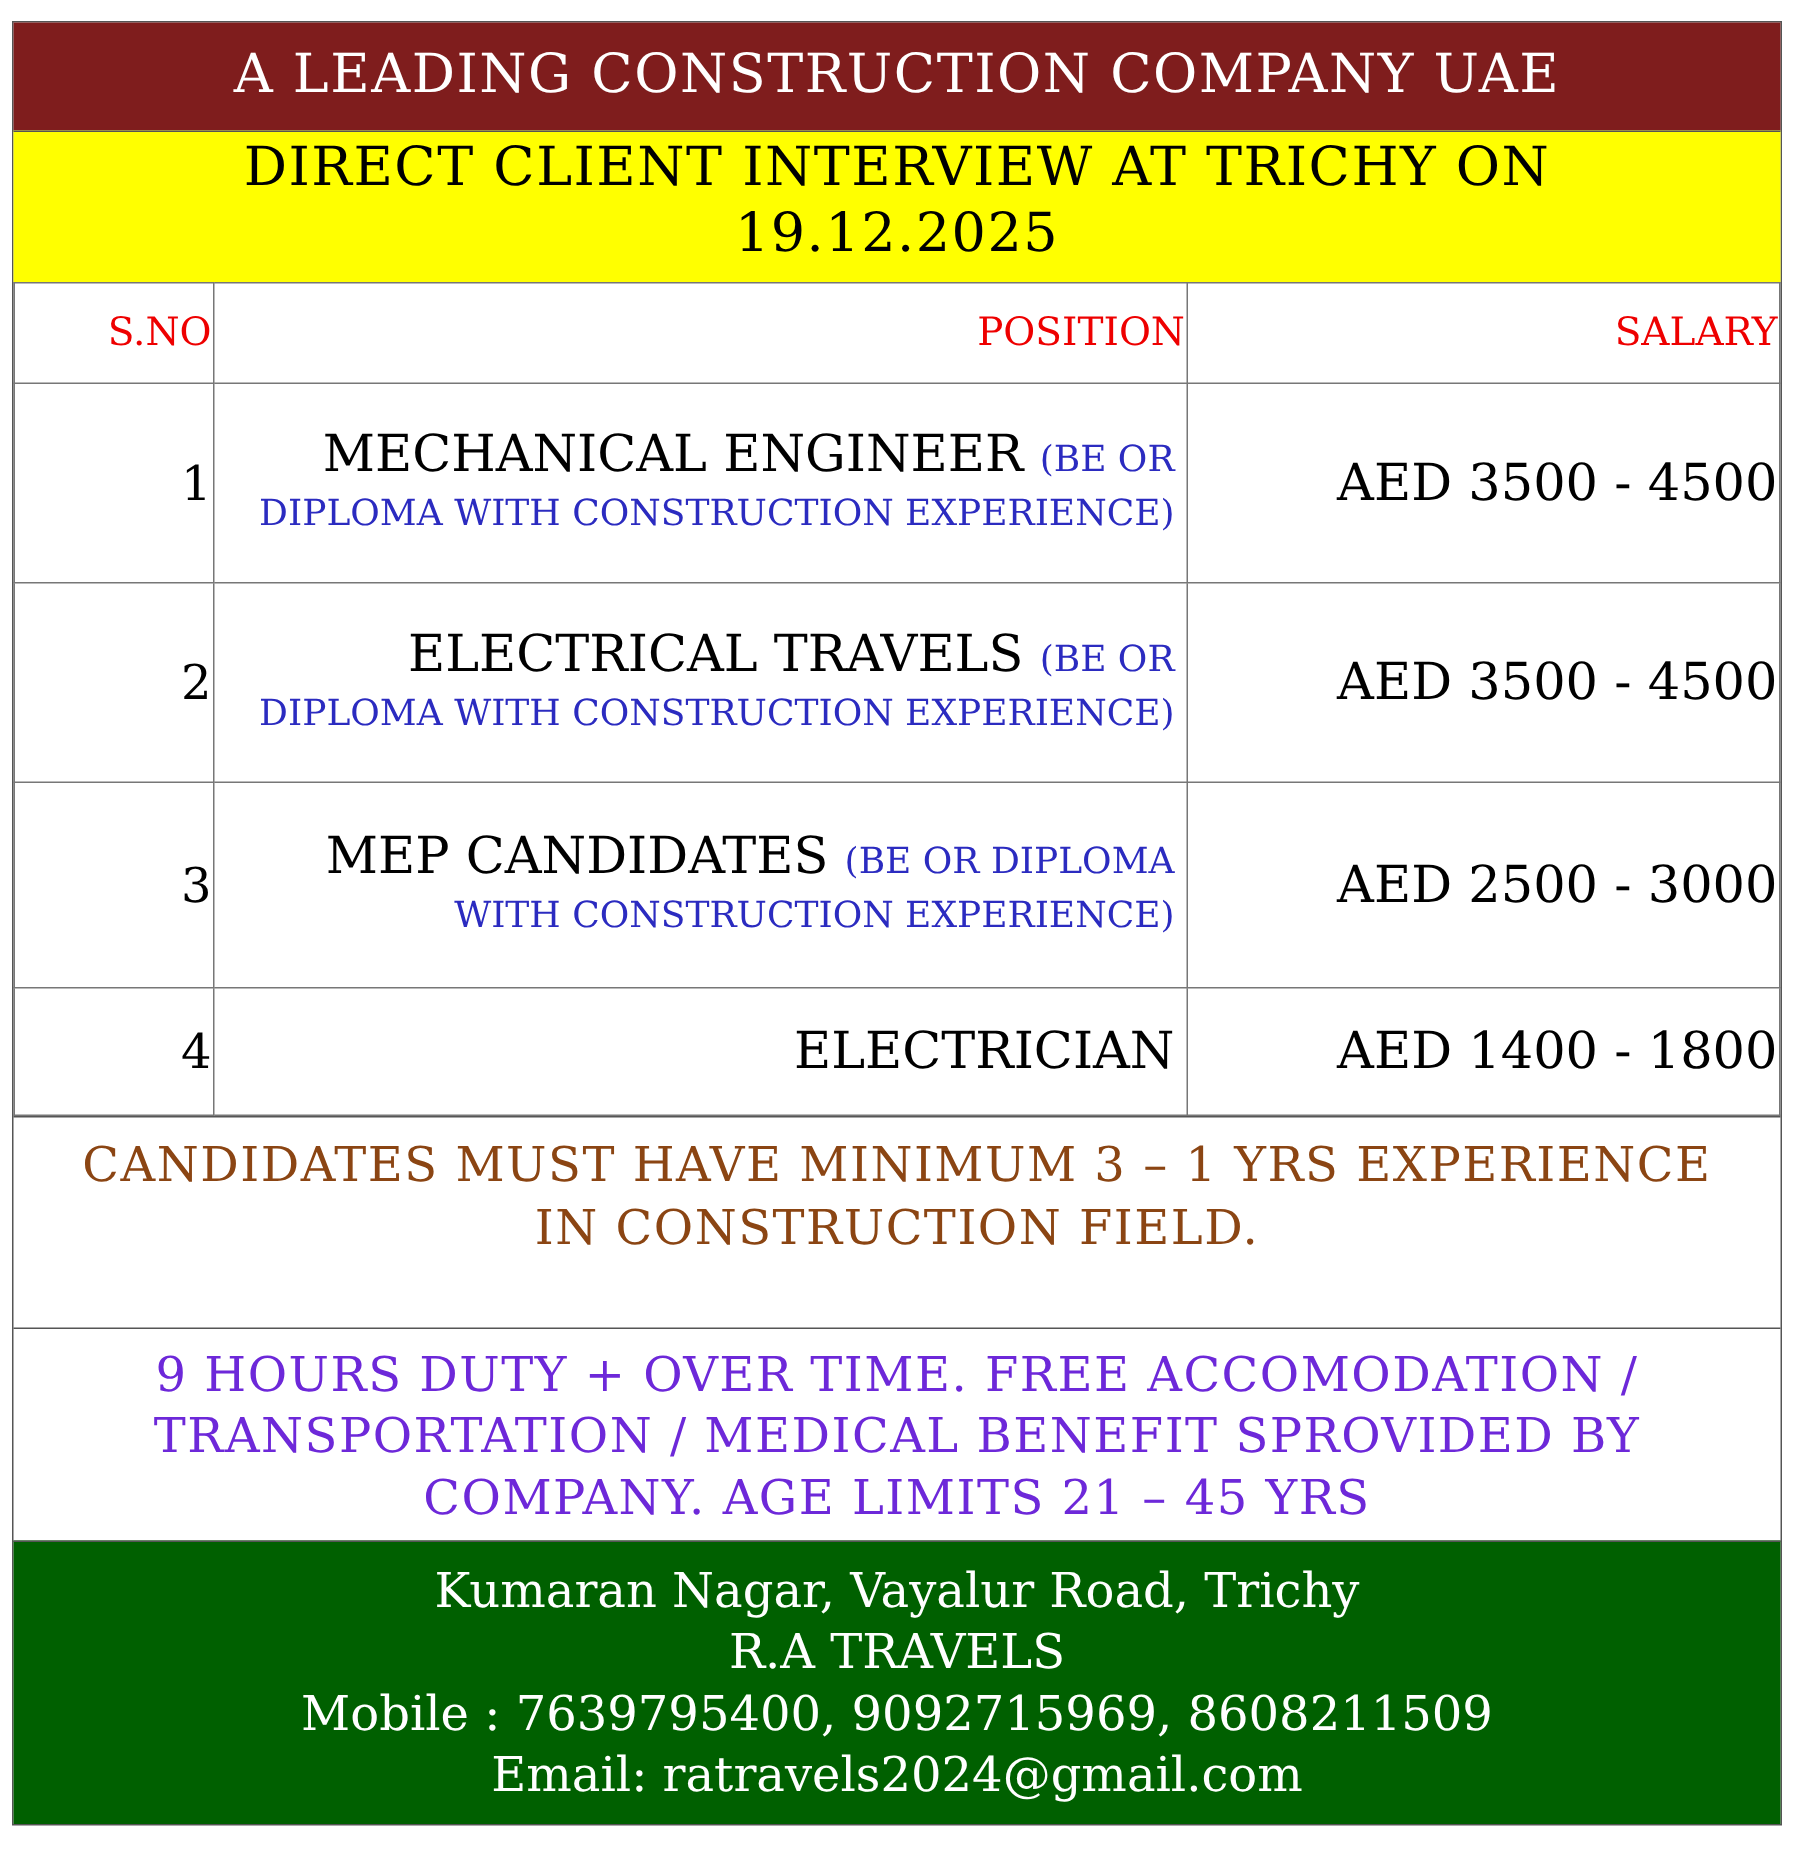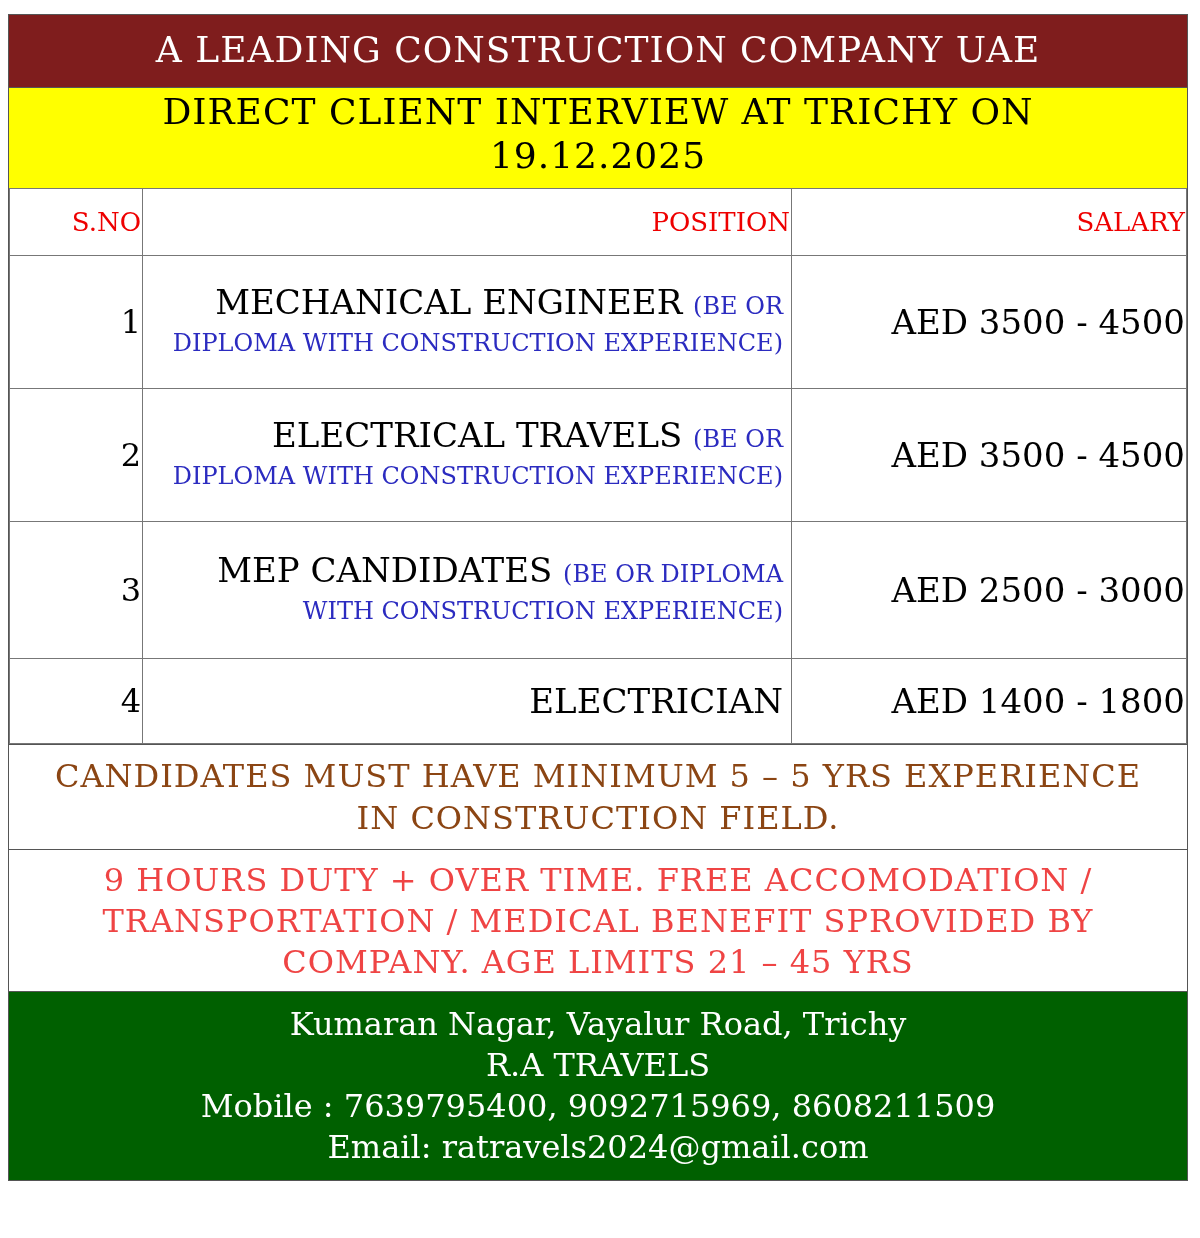--- a/index.html
+++ b/index.html
@@ -9,21 +9,21 @@
   .banner-yellow { background:#ffff00; color:#000; text-align:center; font-size:36px; line-height:44px; padding:2px 20px 10px; letter-spacing:1px; border-top:1px solid #555; }
   table { border-collapse:collapse; width:100%; }
   td, th { border:1px solid #777; text-align:right; vertical-align:middle; }
   th { color:#e00; font-weight:normal; font-size:26px; height:64px; }
   td.sno { width:130px; font-size:32px; }
   td.pos { width:632px; font-size:34px; line-height:34px; padding:4px 8px; }
   td.pos .q { color:#2b2bc0; font-size:24px; line-height:32px; }
   td.sal { font-size:34px; }
   tr.r1 td { height:124px; } tr.r2 td { height:124px; } tr.r3 td { height:128px; } tr.r4 td { height:76px; }
   .note-brown { color:#8b4513; text-align:center; font-size:32px; line-height:42px; padding:10px 20px 10px; border-top:1px solid #555; letter-spacing:1px;}
-  .note-red { color:#ef4444; text-align:center; font-size:32px; line-height:41px; padding:10px 20px 8px; border-top:1px solid #555; letter-spacing:1px;}
+  .note-red { color:#6d28d9; text-align:center; font-size:32px; line-height:41px; padding:10px 20px 8px; border-top:1px solid #555; letter-spacing:1px;margin-top:36px;}
   .footer { background:#006000; color:#fff; text-align:center; font-size:32px; line-height:41px; padding:12px 20px 12px; border-top:1px solid #555; }
 </style>
 </head>
 <body>
 
 <div class="frame">
   <div class="banner-blue">
     <div>A LEADING CONSTRUCTION COMPANY UAE</div>
   </div>
   <div class="banner-yellow">
@@ -52,21 +52,21 @@
       <td class="pos"><span>MEP CANDIDATES</span> <span class="q">(BE OR DIPLOMA WITH CONSTRUCTION EXPERIENCE)</span></td>
       <td class="sal">AED 2500 - 3000</td>
     </tr>
     <tr class="r4">
       <td class="sno">4</td>
       <td class="pos"><span>ELECTRICIAN</span></td>
       <td class="sal">AED 1400 - 1800</td>
     </tr>
   </tbody>
     </table>
-  <div class="note-brown">CANDIDATES MUST HAVE MINIMUM 5 – 5 YRS EXPERIENCE IN CONSTRUCTION FIELD.</div>
+  <div class="note-brown">CANDIDATES MUST HAVE MINIMUM 3 – 1 YRS EXPERIENCE IN CONSTRUCTION FIELD.</div>
   <div class="note-red">9 HOURS DUTY + OVER TIME. FREE ACCOMODATION / TRANSPORTATION / MEDICAL BENEFIT SPROVIDED BY COMPANY. AGE LIMITS 21 – 45 YRS</div>
   <div class="footer">
     <div>Kumaran Nagar, Vayalur Road, Trichy</div>
     <div>R.A TRAVELS</div>
     <div>Mobile : 7639795400, 9092715969, 8608211509</div>
     <div>Email: ratravels2024@gmail.com</div>
   </div>
 </div>
 
 </body></html>

